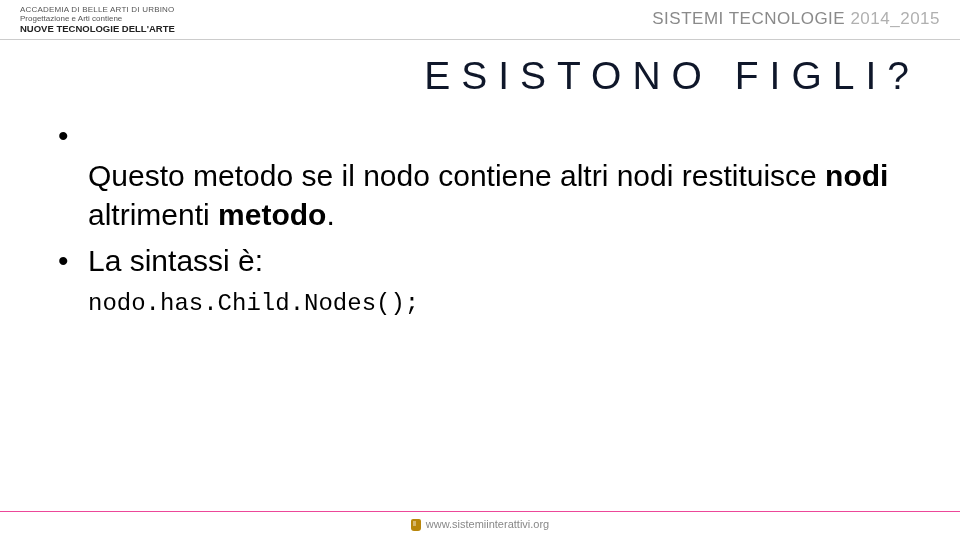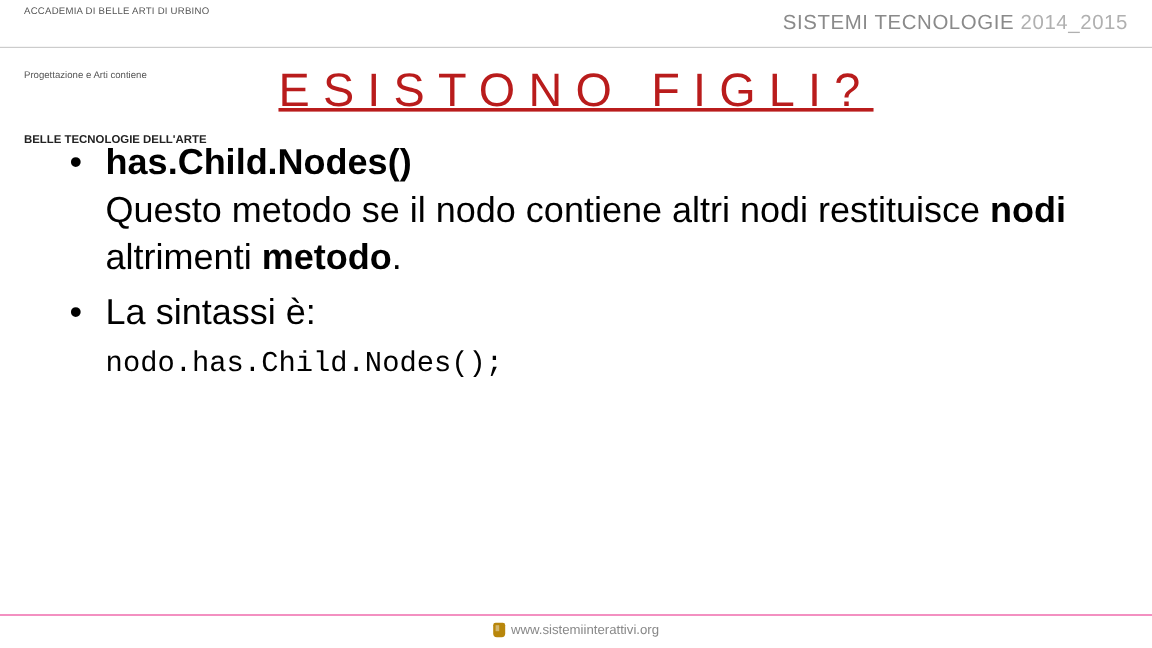--- a/index.html
+++ b/index.html
@@ -1,19 +1,18 @@
 <!DOCTYPE html>
 <html><head>
   <meta charset="utf-8">
   <style>
     * {
       margin: 0;
       padding: 0;
       box-sizing: border-box;
-      gap: 44px;
     }
     body {
       width: 960px;
       height: 540px;
       background: #ffffff;
       font-family: Arial, Helvetica, sans-serif;
       position: relative;
       overflow: hidden;
     }
     .header {
@@ -52,27 +51,26 @@
     }
     .header-right-year {
       color: #b0b0b0;
       font-weight: 300;
       margin-top: 39px;
     }
     .content {
       padding: 14px 40px 0 40px;
     }
     .title {
-      text-align: center;
+      text-align: right;
       font-size: 39px;
       letter-spacing: 11px;
-      color: #b91c1c;
+      color: #0f172a;
       font-weight: 400;
       margin-bottom: 18px;
-      text-decoration: underline;
     }
     .bullet-list {
       list-style: none;
       padding-left: 48px;
     }
     .bullet-list li {
       position: relative;
       font-size: 30px;
       line-height: 1.32;
       color: #000;
@@ -123,33 +121,33 @@
       opacity: 0.4;
     }
   </style>
 </head>
 <body>
 
 <div class="header">
   <div class="header-left">
     <span class="header-left-line1">ACCADEMIA DI BELLE ARTI DI URBINO</span>
     <span class="header-left-line2">Progettazione e Arti contiene</span>
-    <span class="header-left-line3">BELLE TECNOLOGIE DELL'ARTE</span>
+    <span class="header-left-line3">NUOVE TECNOLOGIE DELL'ARTE</span>
   </div>
   <div class="header-right">
     <span>SISTEMI TECNOLOGIE </span><span class="header-right-year">2014_2015</span>
   </div>
 </div>
 
 <div class="content">
   <h1 class="title">ESISTONO FIGLI?</h1>
 
   <ul class="bullet-list">
     <li>
-      <span class="bold">has.Child.Nodes()</span><br>
+      <br>
       <span>Questo metodo se il nodo contiene altri nodi restituisce </span><span class="bold">nodi</span><span> altrimenti </span><span class="bold">metodo</span><span>.</span>
     </li>
     <li>
       <span>La sintassi è:</span><br>
       <span class="code-line">nodo.has.Child.Nodes();</span>
     </li>
   </ul>
 </div>
 
 <div class="footer">

